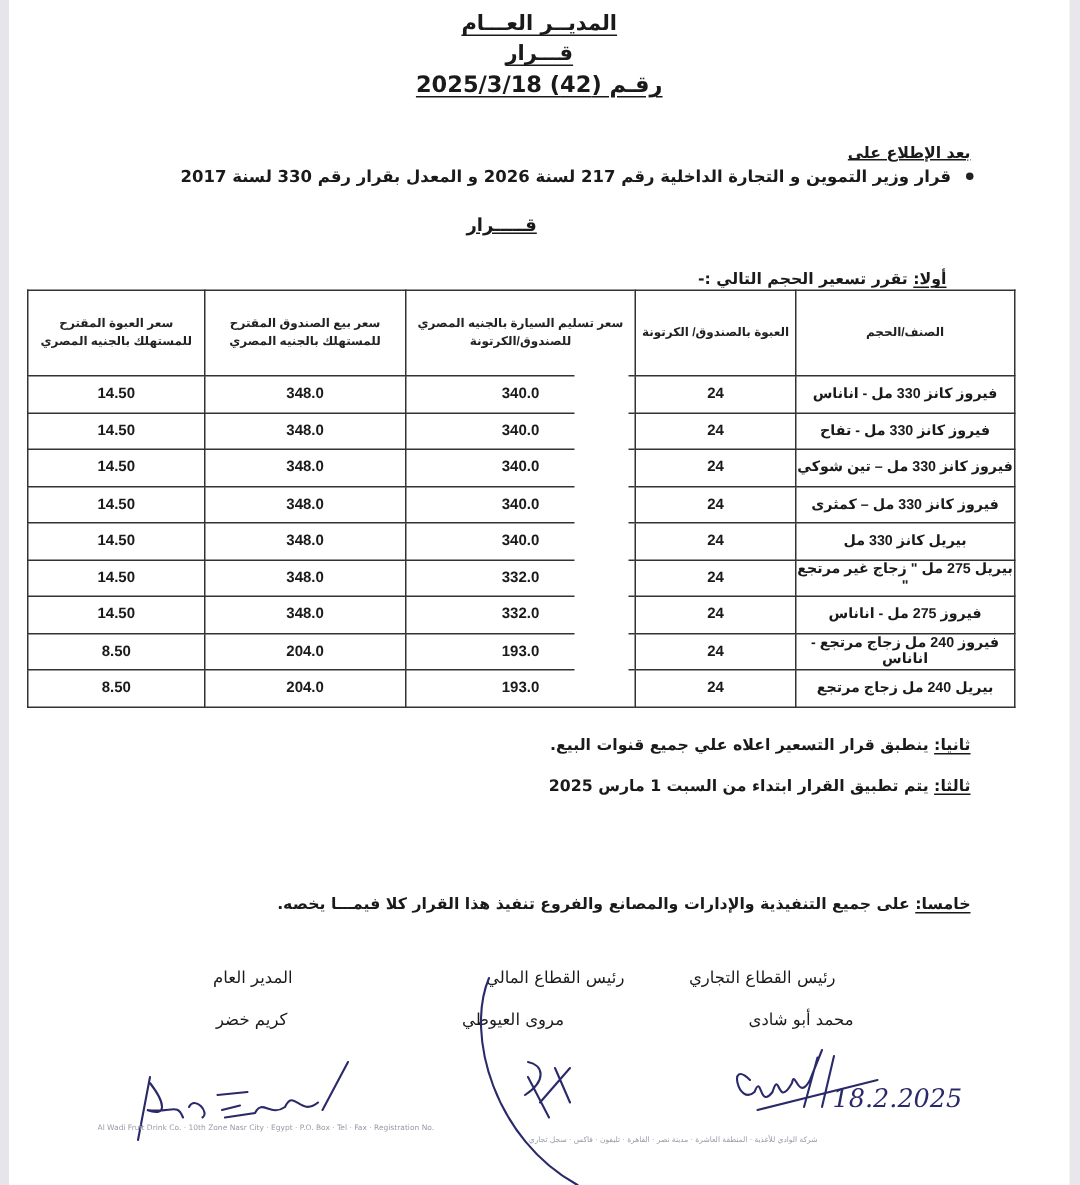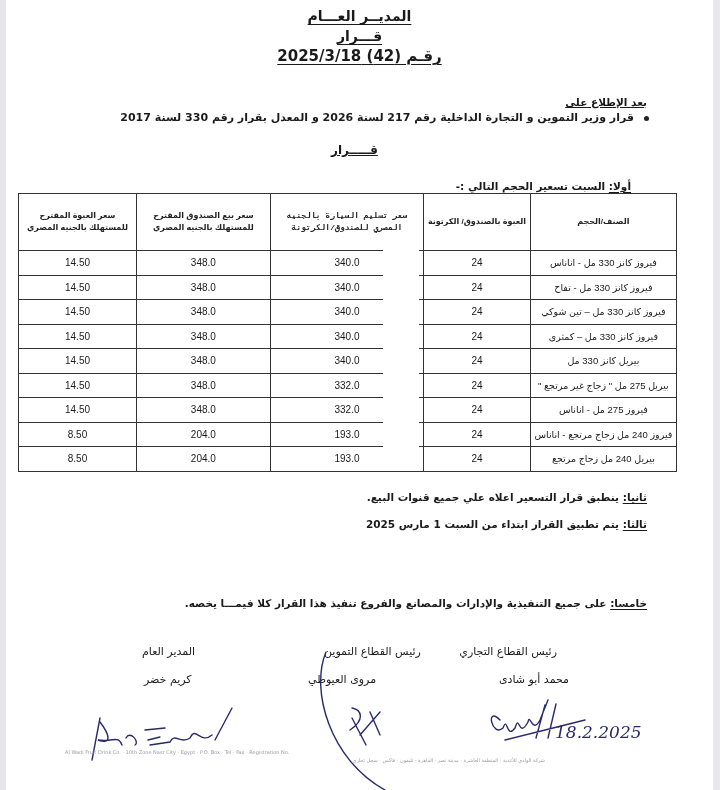--- a/index.html
+++ b/index.html
@@ -17,39 +17,39 @@
 
   .title-block { position: absolute; top: 6px; left: 0; width: 707px; text-align: center; font-weight: bold; }
   .title-block div { line-height: 20px; font-size: 14px; }
   .title-block span { text-decoration: underline; text-underline-offset: 3px; }
   .title-block .num { font-size: 15px; }
 
   .after-review { position: absolute; top: 96px; right: 66px; font-size: 10.5px; font-weight: bold; text-decoration: underline; margin-left: 32px; }
   .bullet-line { position: absolute; top: 111px; right: 64px; font-size: 11px; font-weight: bold; white-space: nowrap; }
   .bullet-line .dot { display: inline-block; width: 5px; height: 5px; background: #222; border-radius: 50%; margin-left: 10px; vertical-align: middle; }
 
-  .decision-head { position: absolute; top: 143px; left: 305px; font-size: 12px; font-weight: bold; text-decoration: underline; letter-spacing: 3px; margin-left: 20px; }
+  .decision-head { position: absolute; top: 143px; left: 305px; font-size: 12px; font-weight: bold; text-decoration: underline; letter-spacing: 3px; }
 
   .first-label { position: absolute; top: 180px; right: 82px; font-size: 10.5px; font-weight: bold; }
   .first-label u { text-underline-offset: 2px; }
 
   table.prices {
     position: absolute; top: 193px; left: 18px;
     width: 659px; border-collapse: collapse; direction: rtl;
     font-family: "Liberation Sans", "DejaVu Sans", sans-serif;
   }
   table.prices th, table.prices td {
     border: 1.5px solid #333; text-align: center; padding: 0;
   }
   table.prices th { height: 56px; font-size: 8px; font-weight: bold; line-height: 12px; color: #222; }
-  table.prices td { height: 23.5px; font-size: 10px; font-weight: normal; }
+  table.prices td { height: 23.5px; font-size: 10px; font-weight: bold; }
   table.prices td.product { font-size: 9.5px; }
   .c-prod { width: 139px; }
   .c-count { width: 101px; }
-  .c-deliv { width: 146px; font-family: Liberation Mono, monospace; }
+  .c-deliv { width: 146px; }
   .c-box { width: 127px; }
   .c-unit { width: 112px; }
   
   .whiteout { position: absolute; top: 240px; left: 383px; width: 36px; height: 228px; background: #ffffff; }
 
   .para { position: absolute; font-size: 10.5px; font-weight: bold; white-space: nowrap; }
   .para u { text-underline-offset: 2px; }
   .p2 { top: 491px; right: 66px; text-align: center; }
   .p3 { top: 518px; right: 66px; }
   .p4 { top: 551px; right: 66px; left: 34px; white-space: normal; line-height: 17px; text-align: justify; }
@@ -83,21 +83,21 @@
   </div>
 
   <div class="after-review">بعد الإطلاع على</div>
   <div class="bullet-line">
     <span class="dot"></span><span>قرار وزير التموين و التجارة الداخلية رقم 217 لسنة 2026 و المعدل بقرار رقم 330 لسنة 2017</span>
   </div>
 
   <div class="decision-head">قـــــرار</div>
 
   <div class="first-label">
-    <u>أولا:</u><span> السبت تسعير الحجم التالي :-</span>
+    <u>أولا:</u><span> تقرر تسعير الحجم التالي :-</span>
   </div>
 </div>
 
 <table class="prices">
   <thead>
     <tr>
       <th class="c-prod">الصنف/الحجم</th>
       <th class="c-count">العبوة بالصندوق/ الكرتونة</th>
       <th class="c-deliv">سعر تسليم السيارة بالجنيه المصري للصندوق/الكرتونة</th>
       <th class="c-box">سعر بيع الصندوق المقترح للمستهلك بالجنيه المصري</th>
@@ -177,21 +177,21 @@
     <u>ثانيا:</u><span> ينطبق قرار التسعير اعلاه علي جميع قنوات البيع.</span>
   </div>
   <div class="para p3">
     <u>ثالثا:</u><span> يتم تطبيق القرار ابتداء من السبت 1 مارس 2025</span>
   </div>
   <div class="para p5">
     <u>خامسا:</u><span> على جميع التنفيذية والإدارات والمصانع والفروع تنفيذ هذا القرار كلا فيمـــا يخصه.</span>
   </div>
 
   <div class="sig-title st1">رئيس القطاع التجاري</div>
-  <div class="sig-title st2">رئيس القطاع التموين</div>
+  <div class="sig-title st2">رئيس القطاع المالي</div>
   <div class="sig-title st3">المدير العام</div>
   <div class="sig-name sn1">محمد أبو شادى</div>
   <div class="sig-name sn2">مروى العيوطي</div>
   <div class="sig-name sn3">كريم خضر</div>
 </div>
 
 <svg class="sigs" viewBox="0 0 720 790">
   <g fill="none" stroke="#2a2a6a" stroke-width="1.4" stroke-linecap="round">
 
     <path d="M100 718 L92 760 M100 722 C110 735 112 745 98 740 C115 742 118 735 122 745 M126 738 C130 730 140 742 135 745 M145 730 L165 728 M148 740 L160 737 M150 745 L170 742 C175 732 180 745 190 738 C196 725 200 745 212 735 M215 740 L232 708"></path>

